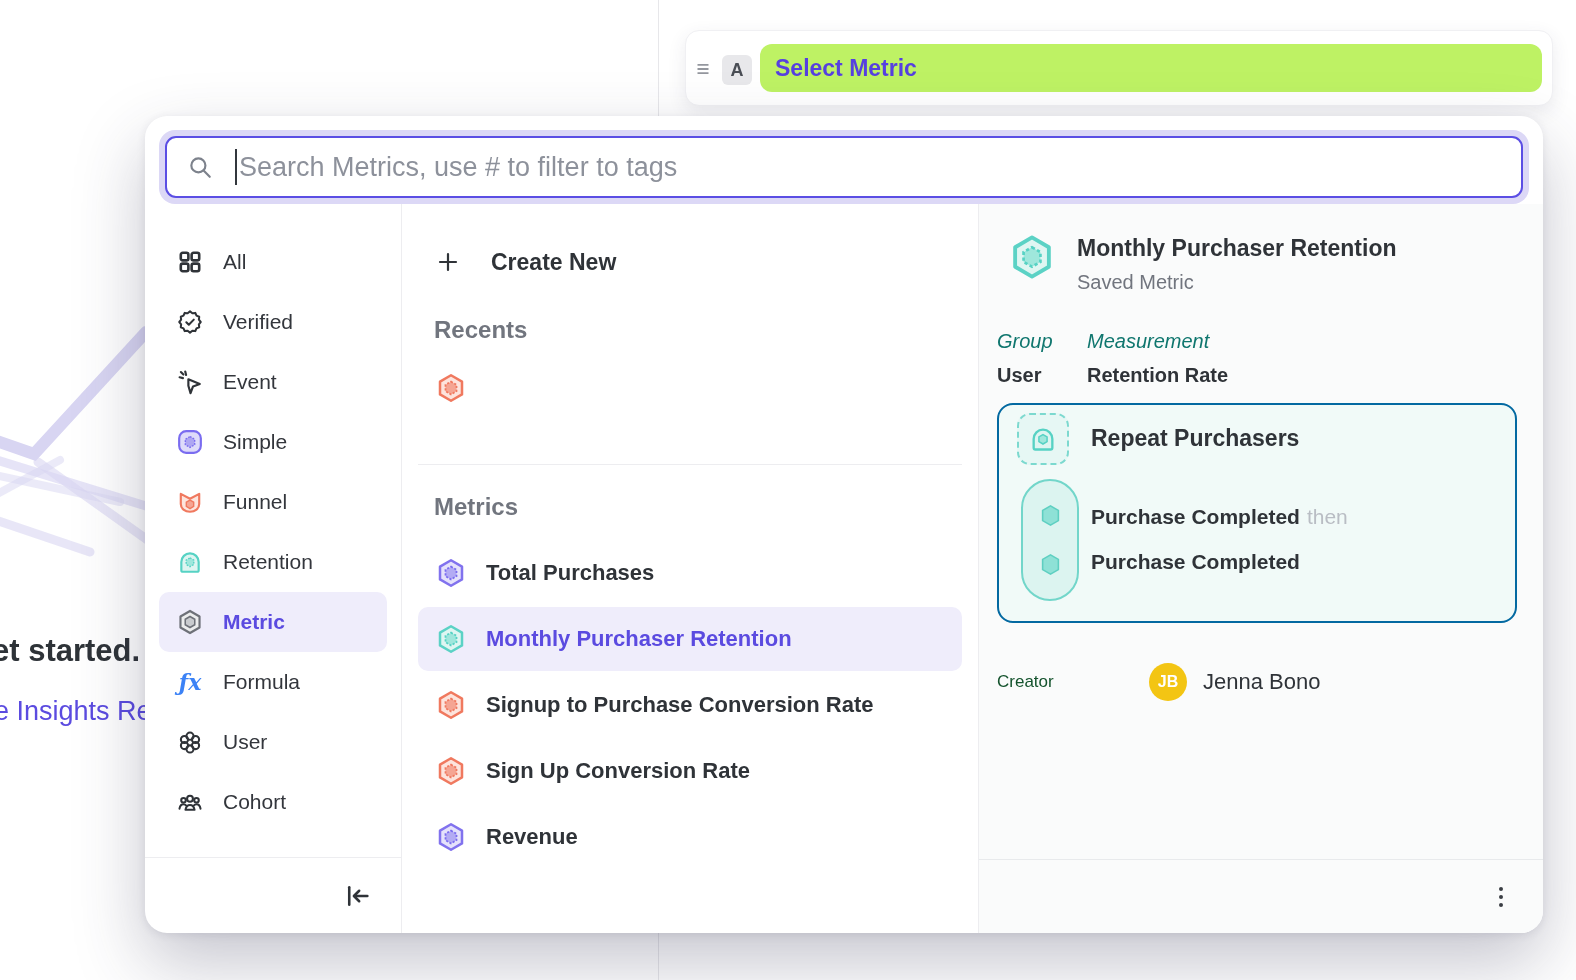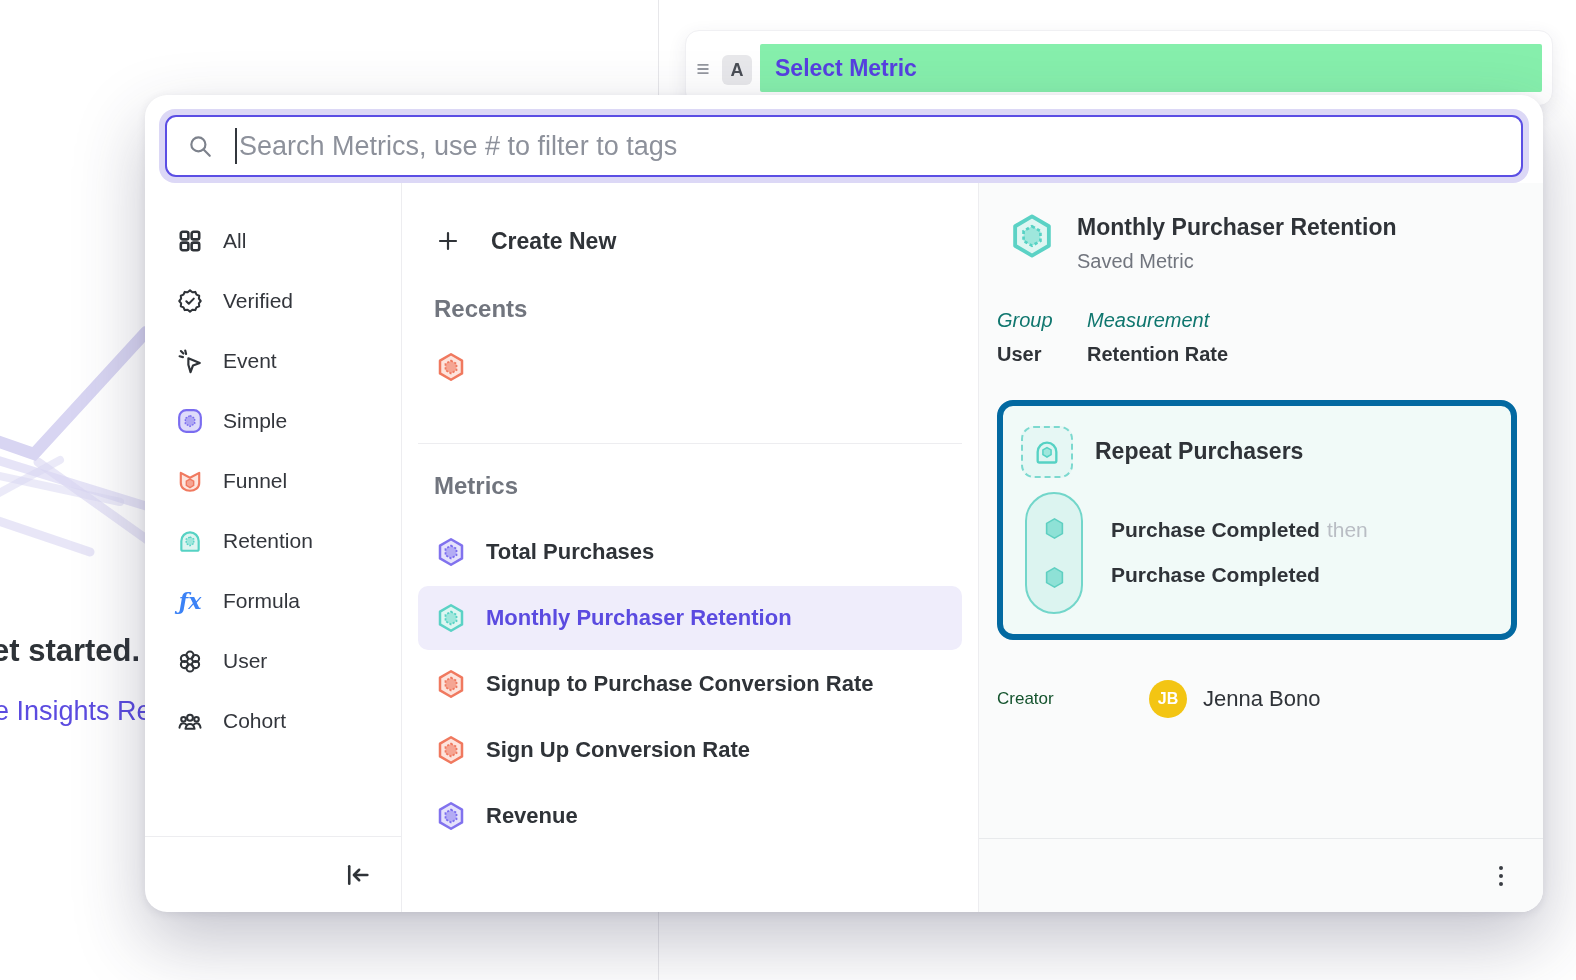--- a/index.html
+++ b/index.html
@@ -26,28 +26,28 @@
     z-index:1; display:flex; align-items:flex-start; gap:8px;
     padding:13px 10px 0 6px;
   }
   .drag-handle { width:22px; height:22px; margin-top:14px; flex:none; cursor:grab; }
   .step-badge {
     width:30px; height:30px; margin-top:11px; flex:none;
     background:#e8e8eb; border-radius:6px; color:#4a4e55;
     font-size:18px; font-weight:700; display:flex; align-items:center; justify-content:center;
   }
   .select-pill {
-    flex:1; height:48px; background:#86efac; border-radius:2px;
+    flex:1; height:48px; background:#bef264; border-radius:12px;
     display:flex; align-items:center; padding-left:15px;
     color:#5640e0; font-size:23px; font-weight:700; cursor:pointer;
   }
 
   
   .modal {
-    position:absolute; left:145px; top:95px; width:1398px; height:817px;
+    position:absolute; left:145px; top:116px; width:1398px; height:817px;
     background:#fff; border-radius:22px; z-index:2;
     box-shadow:0 30px 70px rgba(45,45,80,.28), 0 2px 8px rgba(45,45,80,.10);
     display:flex; flex-direction:column; overflow:hidden;
   }
   .search-ring { margin:14px 14px 0 14px; background:#dcd8f6; border-radius:16px; padding:6px; }
   .search-box {
     background:#fff; border:2px solid #5b4ee4; border-radius:11px; height:62px;
     display:flex; align-items:center; padding:0 20px;
   }
   .search-box svg { flex:none; margin-right:22px; }
@@ -112,30 +112,30 @@
   .detail-scroll { flex:1; padding:30px 26px 0 18px; overflow:hidden; }
   .detail-header { display:flex; gap:22px; padding-left:12px; }
   .detail-hexicon { width:46px; height:46px; flex:none; }
   .detail-title { font-size:23px; font-weight:700; color:#2f3338; line-height:1.3; }
   .detail-subtitle { font-size:20px; color:#71757e; margin-top:7px; }
   .meta-row { display:flex; margin-top:36px; padding-left:0; }
   .meta-col1 { width:90px; }
   .meta-label { font-size:20px; color:#0f766e;font-style:italic; }
   .meta-value { font-size:20px; font-weight:700; color:#2f3338; margin-top:11px; }
   .definition-card {
-    margin-top:34px; background:#f1faf8; border:6px solid #0369a1; border-radius:16px;
-    padding:20px 18px 20px 18px;
+    margin-top:16px; background:#f1faf8; border:2px solid #0369a1; border-radius:16px;
+    padding:8px 18px 20px 18px;
   }
   .def-header { display:flex; align-items:center; gap:22px; }
   .def-icon {
     width:52px; height:52px; border:2px dashed #7cd9cf; border-radius:13px;
     background:#e6f7f4; display:flex; align-items:center; justify-content:center; flex:none;
   }
   .def-title { font-size:23px; font-weight:700; color:#2f3338; }
-  .def-steps { display:flex; gap:28px; margin-top:14px; margin-left:4px; }
+  .def-steps { display:flex; gap:12px; margin-top:14px; margin-left:4px; }
   .def-capsule {
     width:58px; height:122px; border:2px solid #72d6ca; background:#dcf4f0; border-radius:29px;
     display:flex; flex-direction:column; align-items:center; justify-content:space-evenly; flex:none;
   }
   .def-lines { display:flex; flex-direction:column; justify-content:space-around; padding:16px 0; }
   .def-line { font-size:21px; font-weight:700; color:#2f3338; }
   .def-then { font-weight:400; color:#b9bdc4; margin-left:7px; }
   .creator-row { display:flex; align-items:center; margin-top:40px; }
   .creator-label { font-size:17px; color:#14532d; width:152px; }
   .avatar {
@@ -244,20 +244,29 @@
           <span>Funnel</span>
         </div>
         <div class="side-item">
           <span class="ic">
             <svg viewBox="0 0 24 24" width="26" height="26">
               <path d="M4 19.5V12a8 8 0 0 1 16 0v7.5a1.5 1.5 0 0 1-1.5 1.5h-13A1.5 1.5 0 0 1 4 19.5z" fill="#def5f1" stroke="#56d2c4" stroke-width="2"></path>
               <path d="M12 8.2l3.5 2v4.1l-3.5 2-3.5-2v-4.1z" fill="#9fe7dc" stroke="#56d2c4" stroke-width="1.3" stroke-dasharray="1.6 1.2"></path>
             </svg>
           </span>
           <span>Retention</span>
+        </div>
+        <div class="side-item selected">
+          <span class="ic">
+            <svg class="hexicon hex-gray" viewBox="0 0 24 24" width="26" height="26">
+              <path class="outer" d="M12 1.8l8.8 5.1v10.2L12 22.2l-8.8-5.1V6.9z"></path>
+              <path class="inner" d="M12 6.9l4.4 2.55v5.1L12 17.1l-4.4-2.55v-5.1z"></path>
+            </svg>
+          </span>
+          <span>Metric</span>
         </div>
         <div class="side-item">
           <span class="ic">
               <span class="fx">ƒx</span>
             </span>
           <span>Formula</span>
         </div>
         <div class="side-item">
           <span class="ic">
             <svg viewBox="0 0 24 24" width="26" height="26" fill="none" stroke="#2f3338" stroke-width="1.9">

